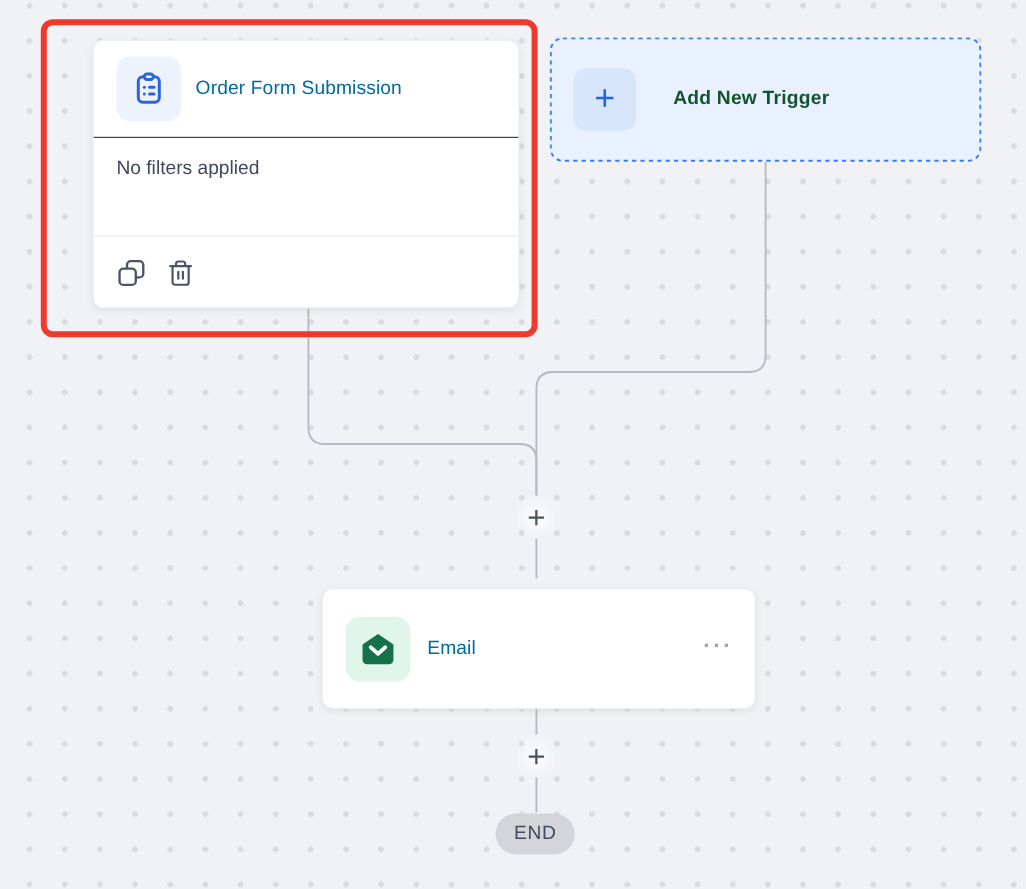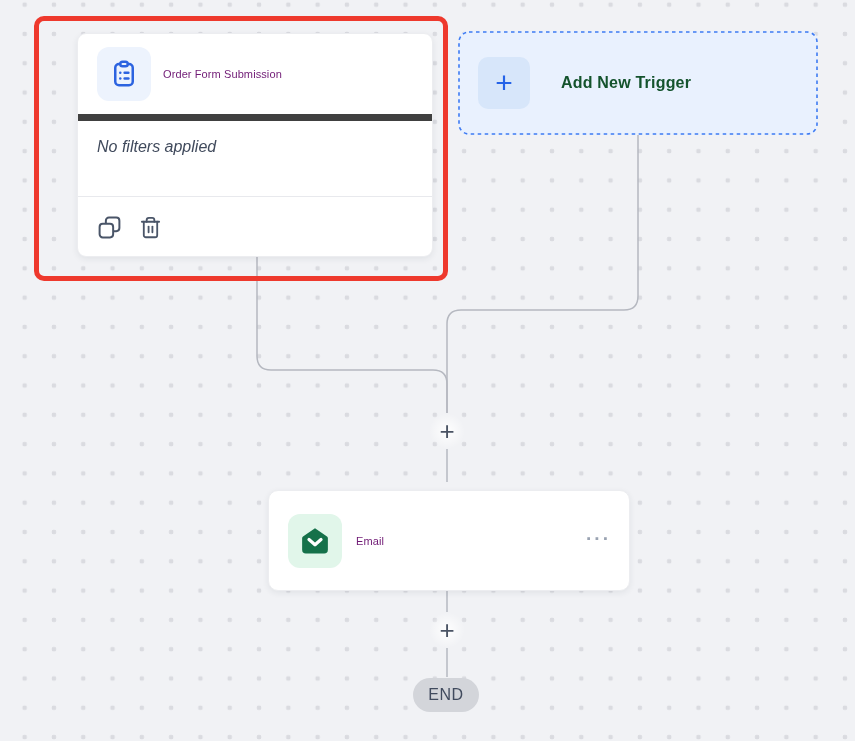--- a/index.html
+++ b/index.html
@@ -25,24 +25,24 @@
     box-shadow:0 2px 6px rgba(35,46,66,.08);z-index:2;box-sizing:border-box;
   }
   #trigger-card{left:77px;top:33px;width:356px;height:224px;}
   #trigger-header{display:flex;align-items:center;height:80px;padding-left:19px;}
   .icon-tile{
     width:54px;height:54px;border-radius:12px;flex:0 0 auto;
     display:flex;align-items:center;justify-content:center;
   }
   .blue-tile{background:#edf3fd;color:#2c63e0;}
   .mint-tile{background:#e1f6ea;color:#15714a;}
-  .card-title{font-size:11px;color:#701a75;margin-left:12px;letter-spacing:.1px;}
+  .card-title{font-size:16px;color:#0369a1;margin-left:12px;letter-spacing:.1px;}
   #trigger-body{
-    border-top:7px solid #404040;height:82px;box-sizing:border-box;
-    padding:17px 0 0 19px;font-size:16px;color:#404a5c;font-style:italic;
+    border-top:1px solid #404040;height:82px;box-sizing:border-box;
+    padding:17px 0 0 19px;font-size:16px;color:#404a5c;
   }
   #trigger-footer{
     border-top:1px solid #e8e9ed;height:61px;display:flex;align-items:center;
     padding-left:19px;gap:17px;color:#4a5568;
   }
   .tool-icon{display:flex;align-items:center;justify-content:center;cursor:pointer;}
   
   #add-trigger{
     left:458px;top:31px;width:360px;height:104px;border-radius:10px;
     background:#e9f1fe;display:flex;align-items:center;padding-left:20px;

